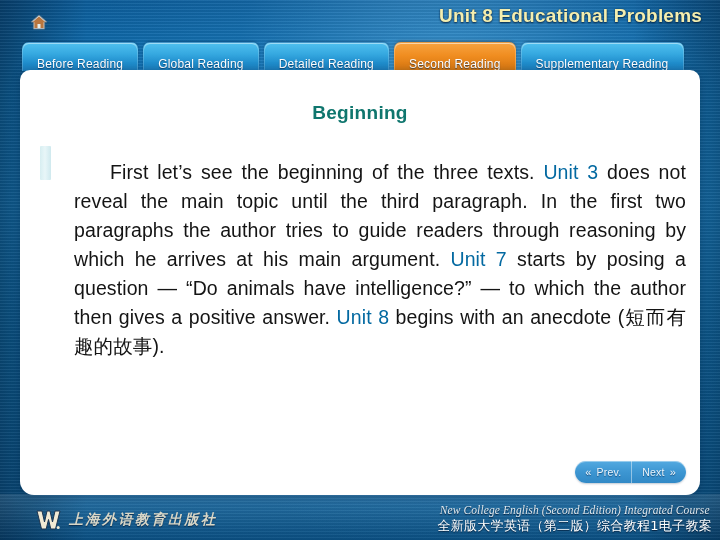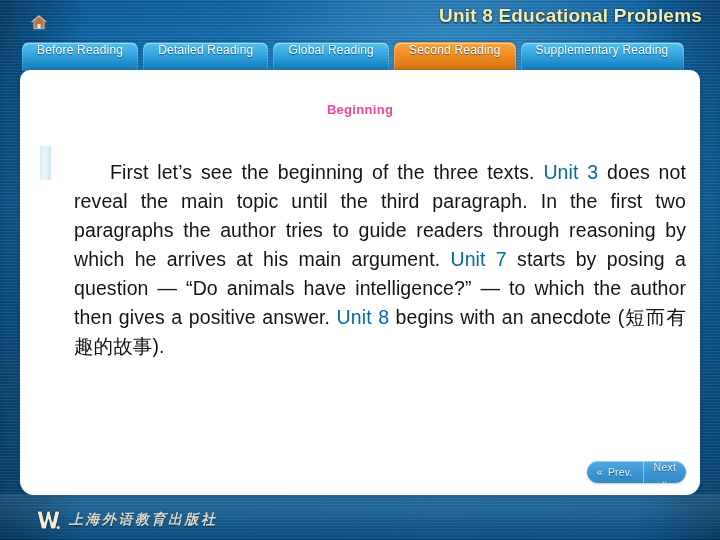--- a/index.html
+++ b/index.html
@@ -77,21 +77,21 @@
     height: 30px;
     display: flex;
     align-items: flex-end;
     padding-left: 22px;
     gap: 5px;
   }
   .tab {
     height: 29px;
     padding: 0 14px;
     display: flex;
-    align-items: flex-start;
+    align-items: flex-end;
     justify-content: center;
     border-radius: 7px 7px 0 0;
     color: #ffffff;
     font-size: 12px;
     letter-spacing: 0.2px;
     white-space: nowrap;
     text-shadow: 0 1px 1px rgba(0,40,80,0.65);
     background: linear-gradient(180deg, #4fc0ef 0%, #35a8e0 40%, #1f8ccb 72%, #1b7cb9 100%);
     box-shadow: inset 0 1px 0 rgba(255,255,255,0.45), 0 -1px 2px rgba(0,30,60,0.25);
     border: 1px solid rgba(255,255,255,0.18);
@@ -116,23 +116,23 @@
     background: #ffffff;
     border-radius: 10px 10px 14px 14px;
     box-shadow: 0 2px 8px rgba(0,25,55,0.35);
     overflow: hidden;
   }
   .content-title {
     position: absolute;
     left: 0; right: 0;
     top: 32px;
     text-align: center;
-    font-size: 13px;
+    font-size: 19px;
     font-weight: bold;
-    color: #ec4899;
+    color: #0f766e;
     letter-spacing: 0.3px;
   }
   .marker-bar {
     position: absolute;
     left: 20px;
     top: 76px;
     width: 11px;
     height: 34px;
     background: linear-gradient(90deg, #d7eef1 0%, #e8f6f8 45%, #cfe9ee 100%);
     border-radius: 1px;
@@ -171,21 +171,21 @@
     align-items: center;
     gap: 5px;
     height: 22px;
     padding: 0 10px;
     color: #eaf4fc;
     font-size: 10.5px;
     letter-spacing: 0.2px;
     white-space: nowrap;
     text-shadow: 0 1px 1px rgba(0,40,80,0.6);
   }
-  .navbtn + .navbtn { border-left: 1px solid rgba(255,255,255,0.45); flex-direction: column; }
+  .navbtn + .navbtn { border-left: 1px solid rgba(255,255,255,0.45); }
   .chev { font-size: 11px; color: #f0f7fd; line-height: 1; }
 
   
   .footer {
     position: absolute;
     left: 0; right: 0;
     bottom: 0;
     height: 46px;
   }
   .footer-logo {
@@ -264,24 +264,24 @@
     </div>
 
     <div class="page-title">Unit 8 Educational Problems</div>
   </div>
 
   <div class="tabbar">
     <div class="tab">
         <span>Before Reading</span>
       </div>
     <div class="tab">
+        <span>Global Reading</span>
+      </div>
+    <div class="tab">
         <span>Detailed Reading</span>
-      </div>
-    <div class="tab">
-        <span>Global Reading</span>
       </div>
     <div class="tab active">
         <span>Second Reading</span>
       </div>
     <div class="tab">
         <span>Supplementary Reading</span>
       </div>
   </div>
 
   <div class="panel">
@@ -313,15 +313,19 @@
     <div class="footer-logo">
       <div class="logo-mark">
         <svg viewBox="0 0 25 22" width="25" height="22" aria-hidden="true">
           <path d="M1 2 L6 2 L8.5 13 L11 2 L14 2 L16.5 13 L19 2 L24 2 L19.5 20 L14.8 20 L12.5 10.5 L10.2 20 L5.5 20 Z" fill="#f2ead4" stroke="#1d3550" stroke-width="1"></path>
           <circle cx="22.2" cy="18.6" r="1.5" fill="#f2ead4"></circle>
         </svg>
       </div>
       <div class="logo-cn">上海外语教育出版社</div>
     </div>
 
+    <div class="footer-right">
+      <div class="fr-en">New College English (Second Edition) Integrated Course</div>
+      <div class="fr-cn">全新版大学英语（第二版）综合教程1电子教案</div>
+    </div>
   </div>
 
 </div>
 
 </body></html>

